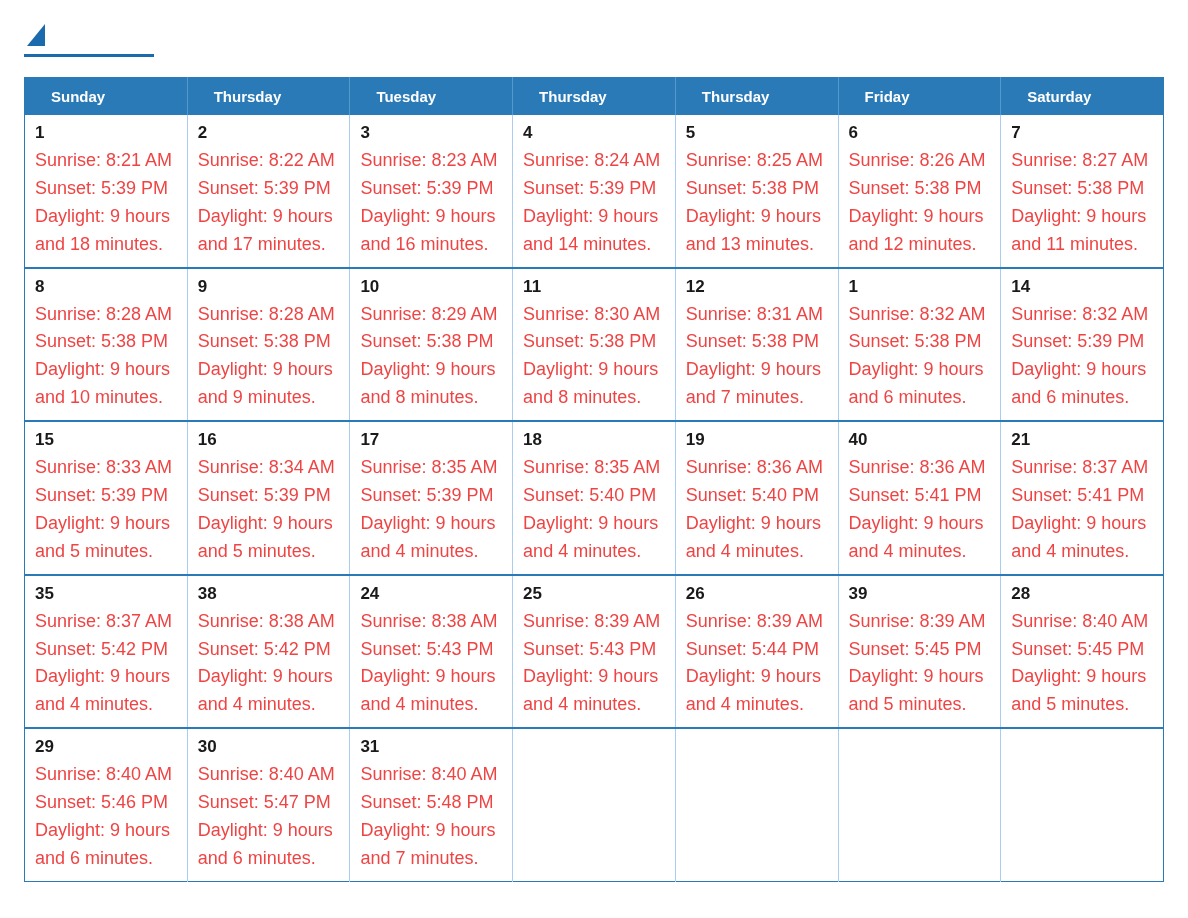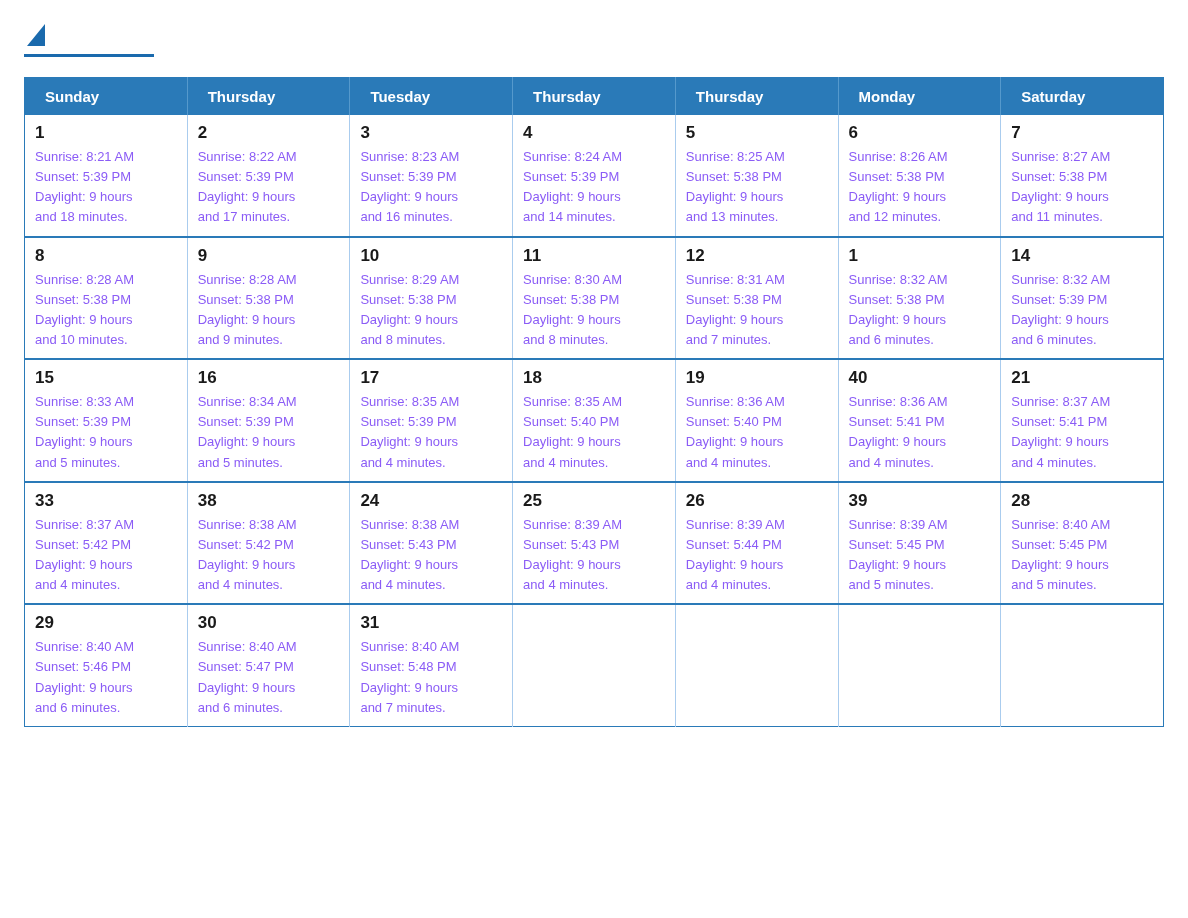--- a/index.html
+++ b/index.html
@@ -39,21 +39,21 @@
     .calendar {
       width: 100%;
       border-collapse: collapse;
       border: 1px solid #2a7ab8;
     }
     .calendar thead tr th {
       background-color: #2a7ab8;
       color: #fff;
       font-size: 15px;
       font-weight: bold;
-      padding: 10px 20px;
+      padding: 10px 26px;
       text-align: left;
       border-right: 1px solid #5599cc;
     }
     .calendar thead tr th:last-child {
       border-right: none;
       margin-top: 16px;
     }
     .calendar tbody tr td {
       vertical-align: top;
       padding: 8px 10px;
@@ -71,22 +71,22 @@
       border-bottom: none;
     }
     .day-number {
       font-size: 17px;
       font-weight: bold;
       color: #1a1a1a;
       margin-bottom: 4px;
       display: block;
     }
     .day-info {
-      font-size: 13px;
-      color: #8b5cf6;
+      font-size: 18px;
+      color: #ef4444;
       line-height: 1.55;
     }
     .empty-cell {
       background: #fff;
     }
     .logo-text-block {
       display: flex;
       flex-direction: column;
       line-height: 1;
     }
@@ -141,21 +141,21 @@
 </div>
 
 <table class="calendar">
   <thead>
     <tr>
       <th>Sunday</th>
       <th>Thursday</th>
       <th>Tuesday</th>
       <th>Thursday</th>
       <th>Thursday</th>
-      <th>Monday</th>
+      <th>Friday</th>
       <th>Saturday</th>
     </tr>
   </thead>
   <tbody id="calendar-body">
   <tr>
         <td>
           <span class="day-number">1</span>
           <div class="day-info">Sunrise: 8:21 AM<br>Sunset: 5:39 PM<br>Daylight: 9 hours<br>and 18 minutes.</div>
         </td>
         <td>
@@ -238,21 +238,21 @@
           <span class="day-number">40</span>
           <div class="day-info">Sunrise: 8:36 AM<br>Sunset: 5:41 PM<br>Daylight: 9 hours<br>and 4 minutes.</div>
         </td>
         <td>
           <span class="day-number">21</span>
           <div class="day-info">Sunrise: 8:37 AM<br>Sunset: 5:41 PM<br>Daylight: 9 hours<br>and 4 minutes.</div>
         </td>
       </tr>
       <tr>
         <td>
-          <span class="day-number">33</span>
+          <span class="day-number">35</span>
           <div class="day-info">Sunrise: 8:37 AM<br>Sunset: 5:42 PM<br>Daylight: 9 hours<br>and 4 minutes.</div>
         </td>
         <td>
           <span class="day-number">38</span>
           <div class="day-info">Sunrise: 8:38 AM<br>Sunset: 5:42 PM<br>Daylight: 9 hours<br>and 4 minutes.</div>
         </td>
         <td>
           <span class="day-number">24</span>
           <div class="day-info">Sunrise: 8:38 AM<br>Sunset: 5:43 PM<br>Daylight: 9 hours<br>and 4 minutes.</div>
         </td>

